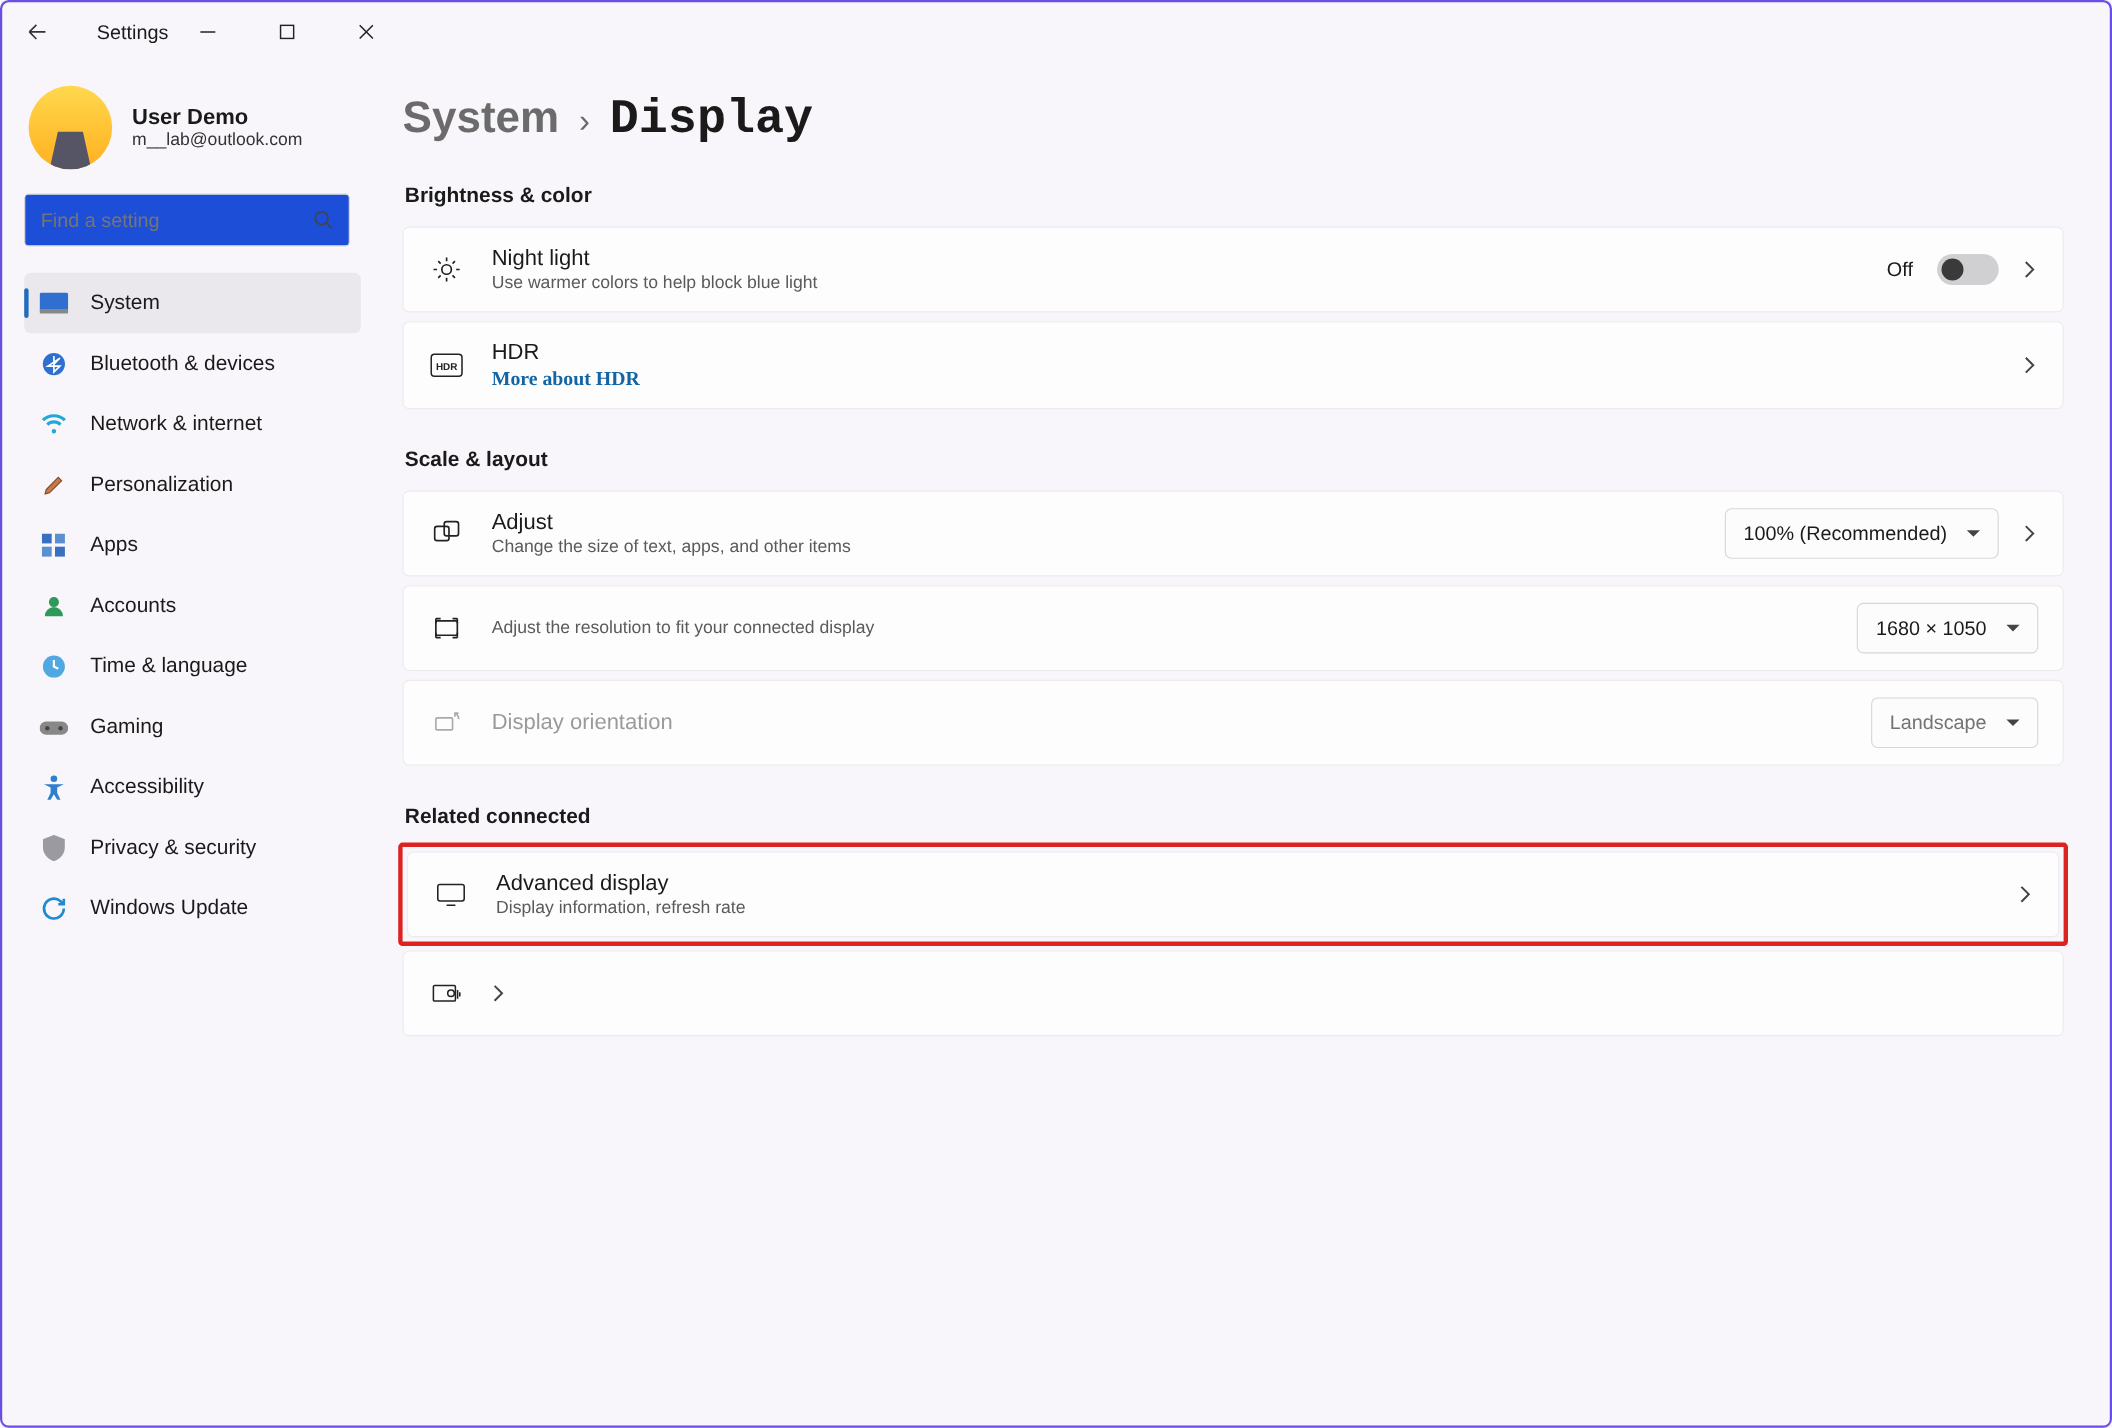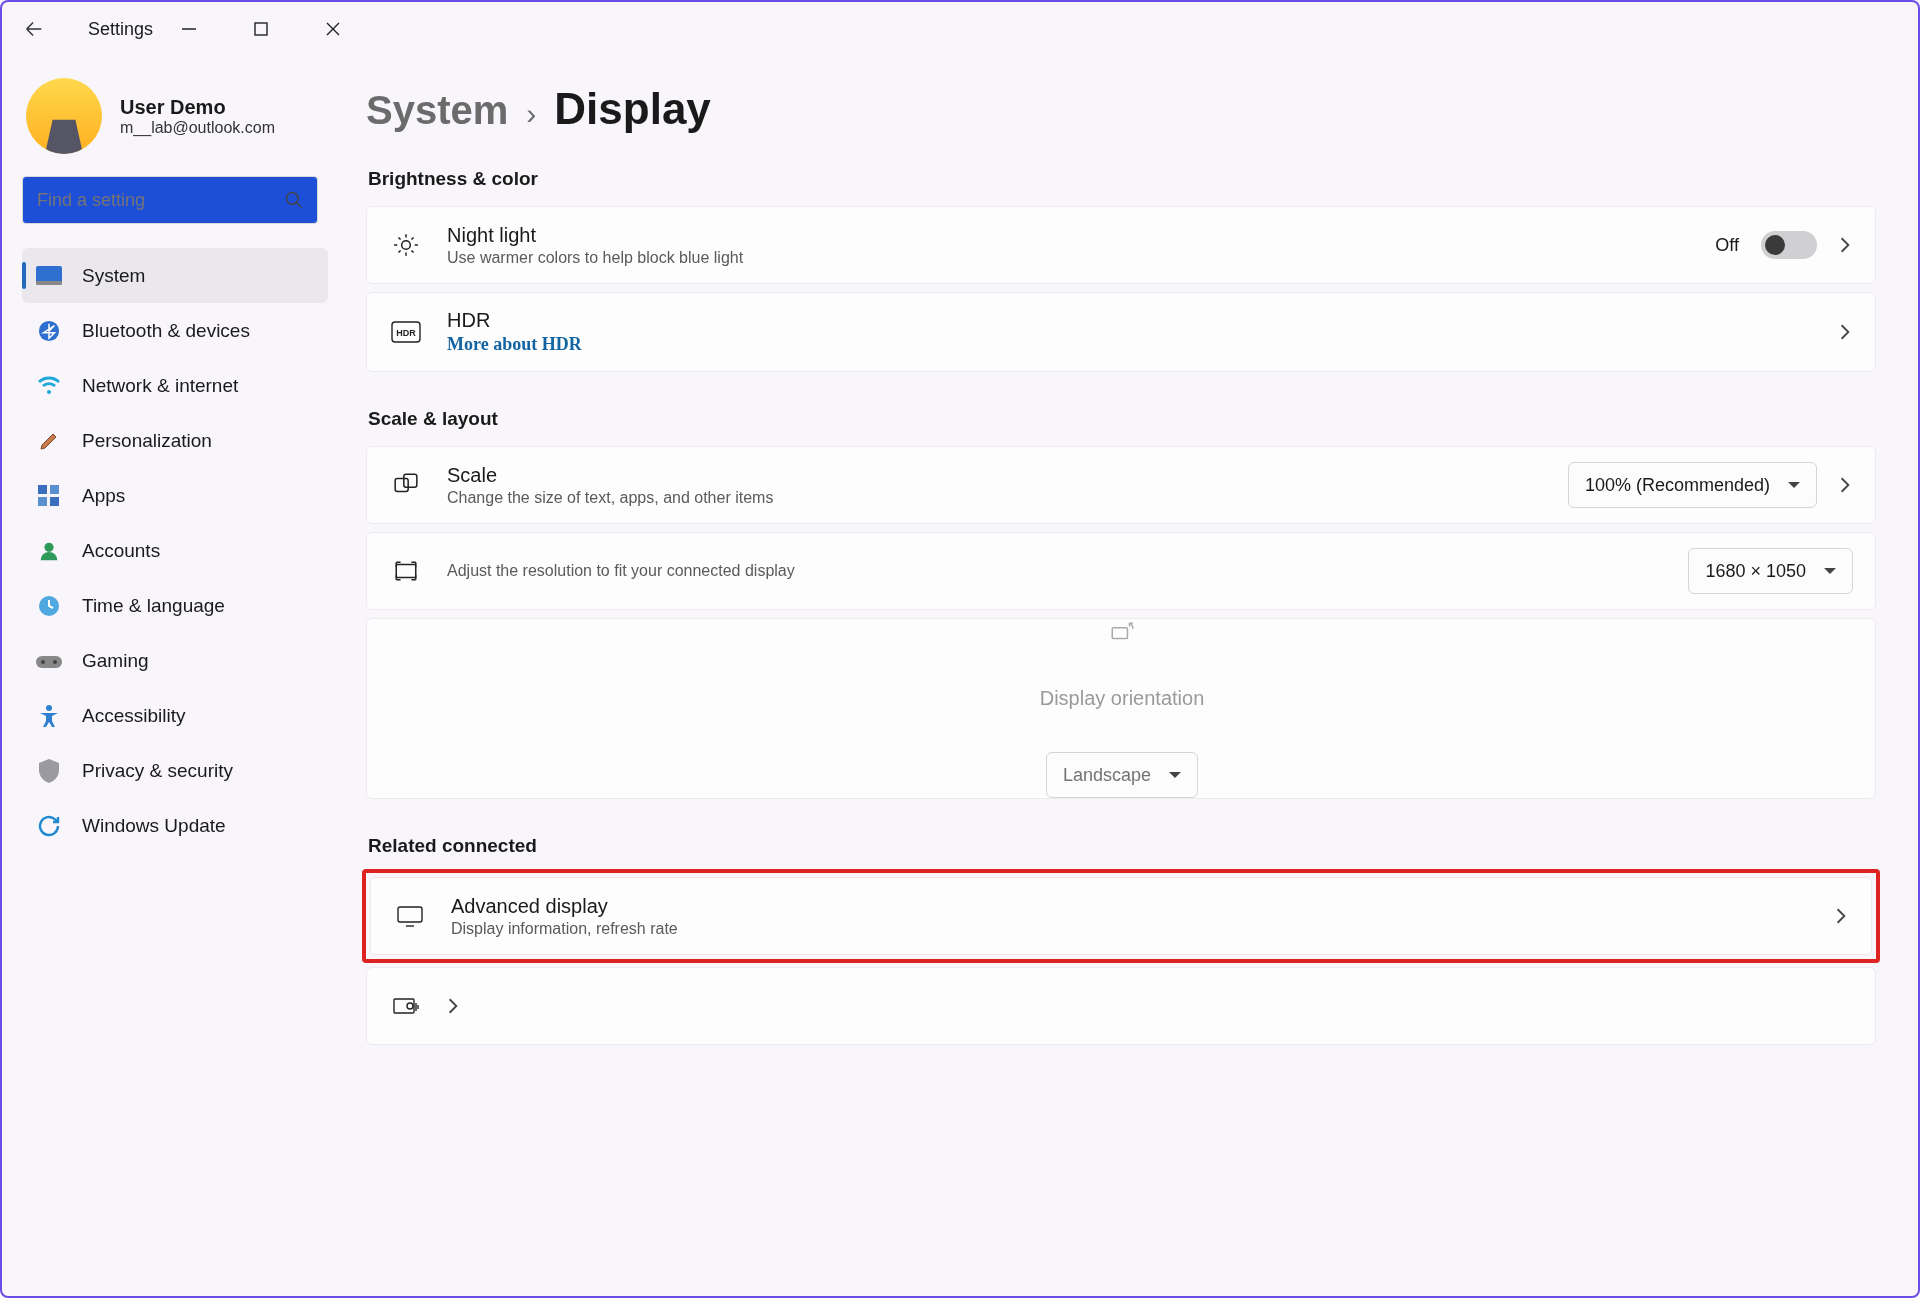--- a/index.html
+++ b/index.html
@@ -35,29 +35,29 @@
 .nav-item { display:flex; align-items:center; gap:20px; height:55px; padding:0 14px; border-radius:6px; cursor:pointer; position:relative;}
 .nav-item.active { background:#eae8ed;}
 .nav-item.active::before { content:""; position:absolute; left:0; top:14px; bottom:14px; width:4px; background:#1f6cbf; border-radius:2px;}
 .nav-icon { width:26px; height:26px; display:flex; align-items:center; justify-content:center;}
 .nav-label { font-size:19px;}
 
 
 .breadcrumb { display:flex; align-items:baseline; gap:18px; margin:4px 0 34px 0;}
 .crumb-parent { font-size:40px; color:#6b6b6b; font-weight:600;}
 .crumb-sep { font-size:30px; color:#6b6b6b;}
-.crumb-page { font-size:44px; font-weight:600;}
+.crumb-page { font-size:44px; font-weight:600;font-family:Liberation Mono, monospace;}
 
 
 .sect-h { font-size:19px; font-weight:600; margin:0 0 16px 2px;}
 
 
 .card-stack { display:flex; flex-direction:column; gap:8px; margin-bottom:36px;}
 .card { background:#fdfdfe; border:1px solid #eceaee; border-radius:6px; display:flex; align-items:center; padding:0 22px 0 24px; min-height:78px; gap:26px; cursor:pointer;}
-.card.disabled { color:#9a9a9a;flex-direction:column;}
+.card.disabled { color:#9a9a9a;}
 .card-icon { width:30px; display:flex; align-items:center; justify-content:center;}
 .card-text { flex:1; display:flex; flex-direction:column; gap:2px; padding:16px 0;}
 .card-title { font-size:20px;}
 .card-sub { font-size:16px; color:#5a5a5a;}
 .card.disabled .card-sub,.card.disabled .card-title{color:#9a9a9a;}
 .card-right { display:flex; align-items:center; gap:22px;}
 .link-txt { color:#1364a3; font-weight:600; font-size:18px;font-family:Liberation Serif, serif;}
 .toggle { width:56px; height:28px; border-radius:14px; background:#d0d0d2; position:relative;}
 .toggle::after{content:"";position:absolute;left:4px;top:4px;width:20px;height:20px;border-radius:50%;background:#3a3a3a;}
 .toggle-lbl { font-size:18px;}
@@ -278,21 +278,21 @@
     <div class="sect-h">Scale &amp; layout</div>
     <div class="card-stack">
       <div class="card">
         <span class="card-icon">
             <svg width="26" height="26" viewBox="0 0 24 24" fill="none" stroke="#222" stroke-width="1.4">
               <rect x="2" y="6" width="12" height="12" rx="2"></rect>
               <rect x="10" y="2" width="12" height="12" rx="2"></rect>
             </svg>
           </span>
         <div class="card-text">
-          <span class="card-title">Scale</span>
+          <span class="card-title">Adjust</span>
           <span class="card-sub">Change the size of text, apps, and other items</span>
         </div>
         <div class="card-right">
           <div class="sel" style="min-width:240px">
               <span>100% (Recommended)</span>
             </div>
           <span class="chev">
               <svg width="12" height="18" viewBox="0 0 10 16" fill="none" stroke="#444" stroke-width="1.6">
                 <path d="M2 2l6 6-6 6"></path>
               </svg>

